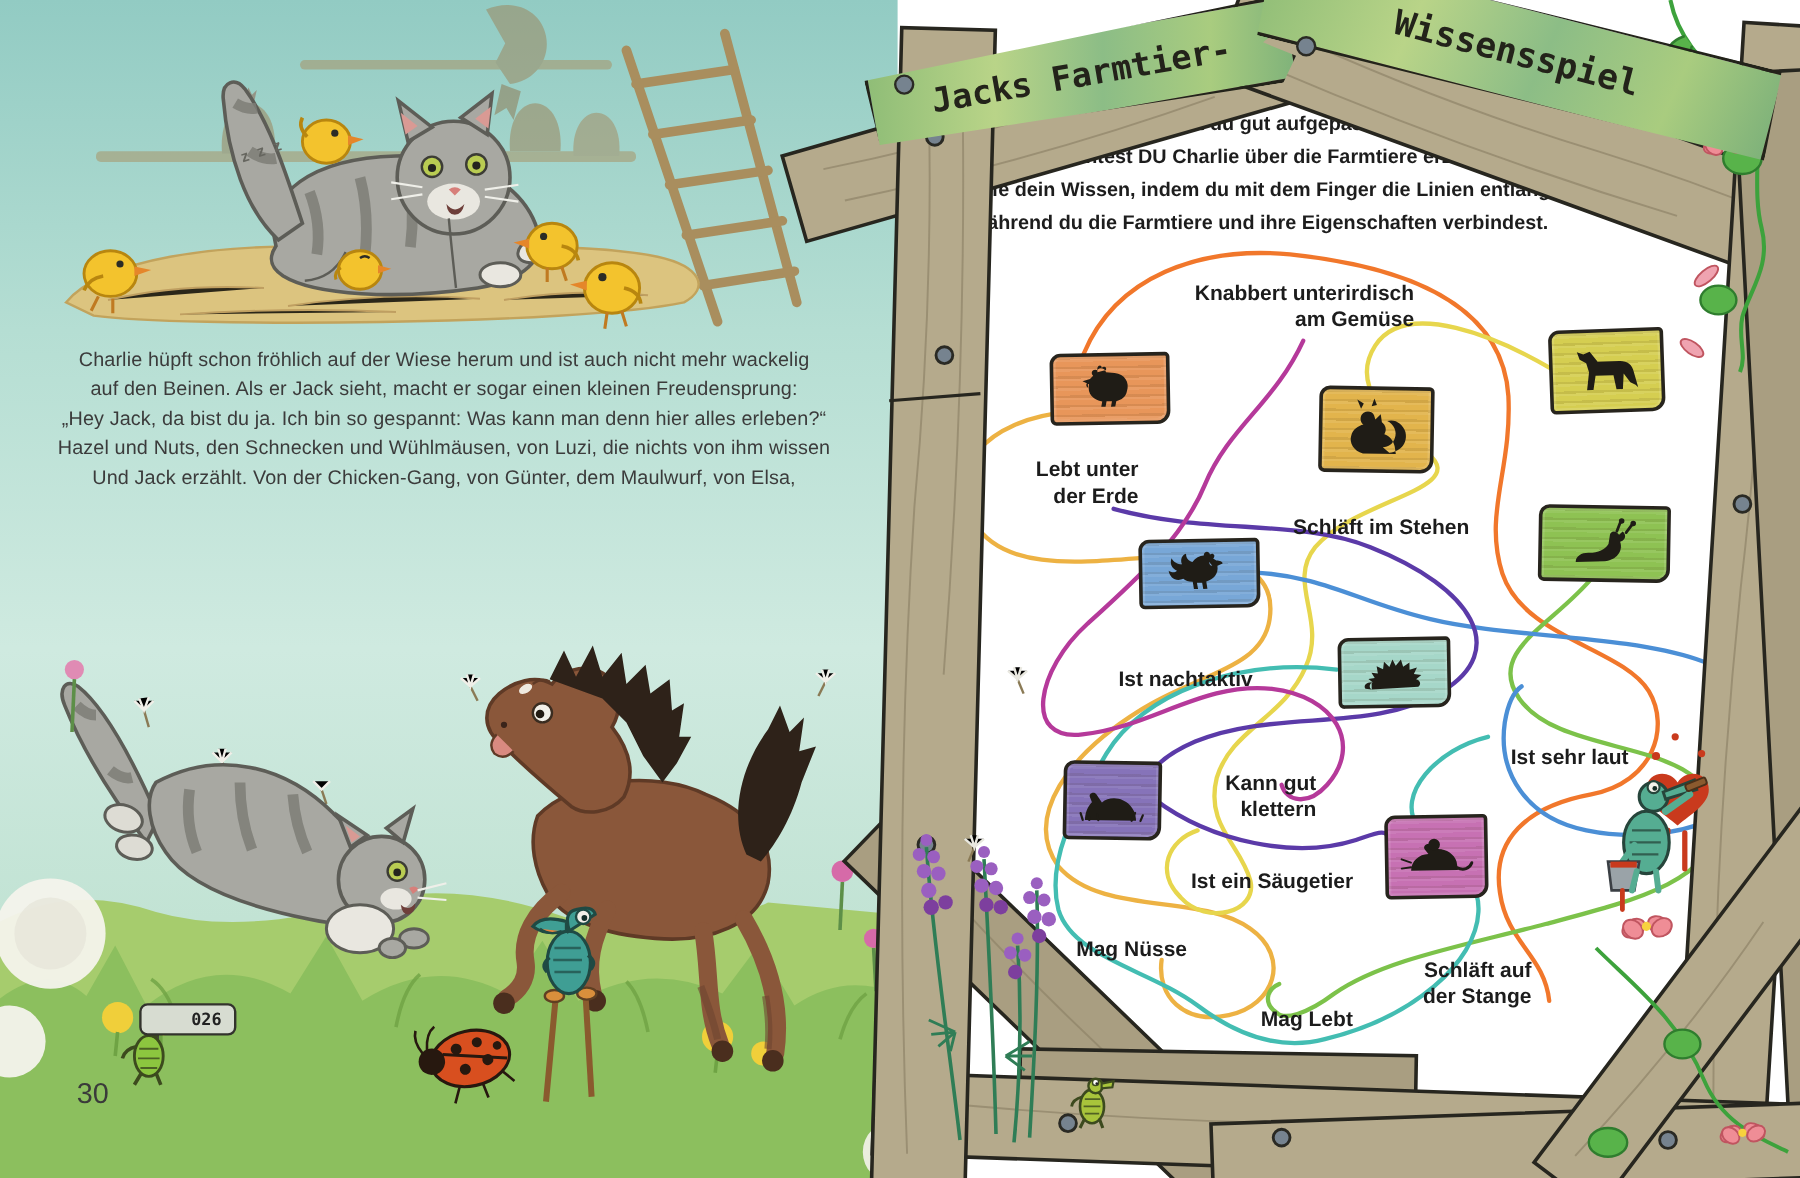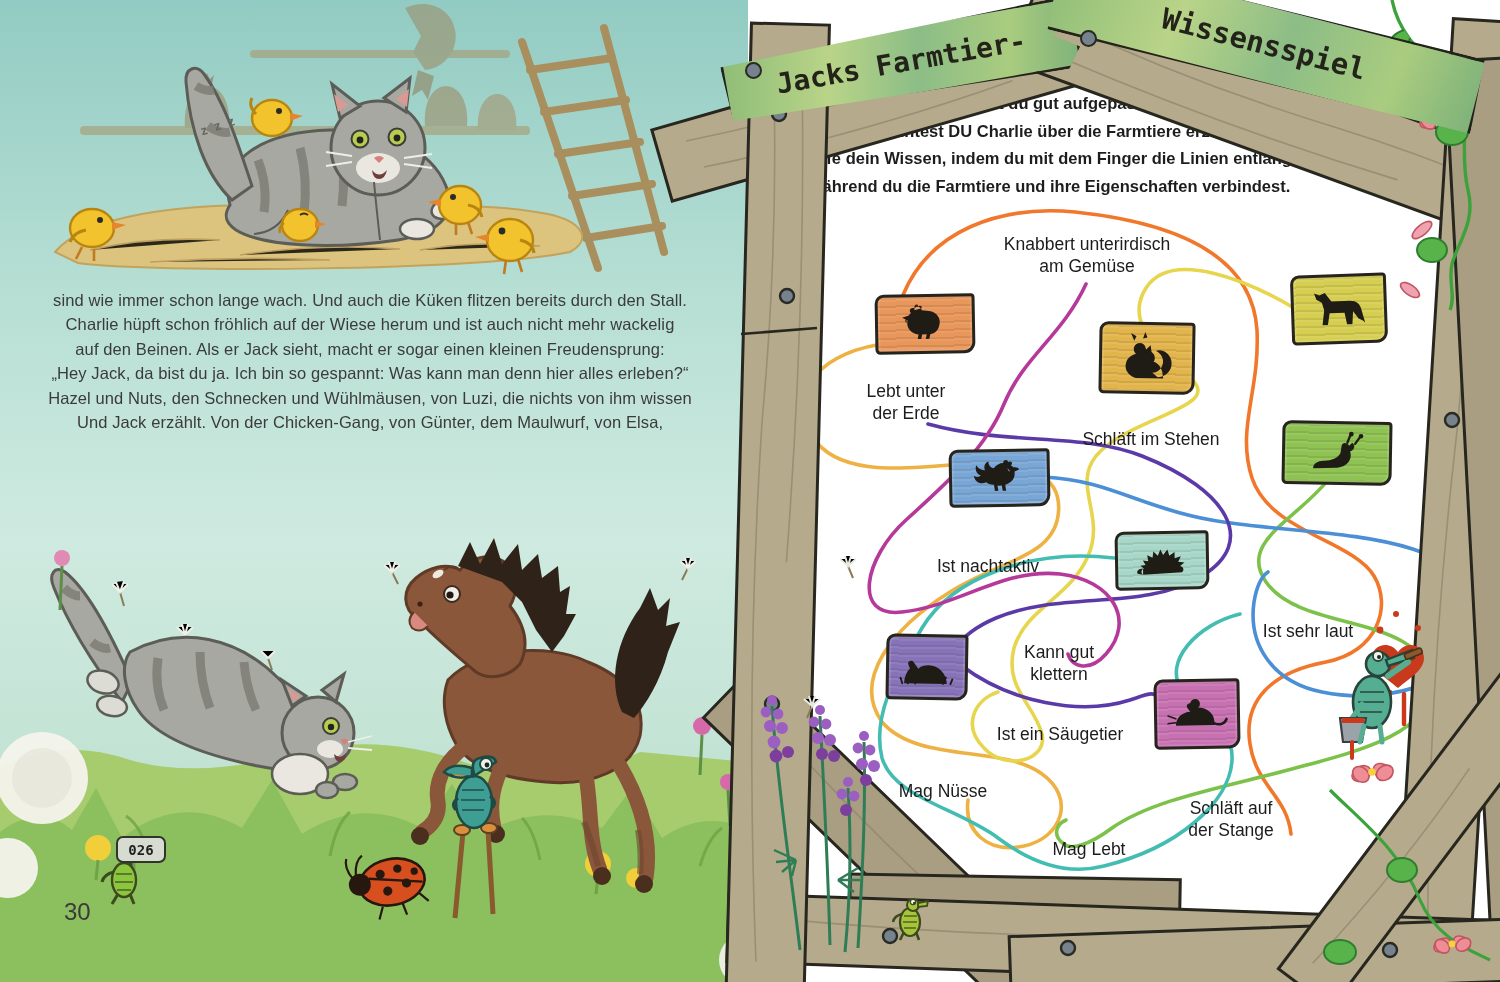--- a/index.html
+++ b/index.html
@@ -11,30 +11,30 @@
   .left-top-svg,.left-bottom-svg{position:absolute;left:0;}
   .left-top-svg{top:0;}
   .left-bottom-svg{top:530px;}
   .story{position:absolute;left:40px;top:288px;width:660px;text-align:center;
     color:#3b3b3b;font-size:16.5px;line-height:24.4px;font-weight:500;letter-spacing:.1px;}
   .zzz{position:absolute;left:200px;top:118px;color:#66665f;font-size:13px;font-weight:700;
     transform:rotate(-18deg);letter-spacing:2px;}
   .page-number{position:absolute;left:64px;top:898px;font-size:24px;color:#3a3a3a;font-weight:400;}
   .marker-badge{position:absolute;left:116px;top:836px;width:46px;height:23px;background:#d7dcd1;
     border:2.5px solid #33332d;border-radius:7px;display:flex;align-items:center;justify-content:center;
-    font-family:"DejaVu Sans Mono",monospace;font-weight:700;font-size:14px;color:#222;}
+    font-family:"DejaVu Sans Mono",monospace;font-weight:700;font-size:14px;color:#222;padding-left:31px;}
   
   .lines-svg,.frame-svg{position:absolute;left:0;top:0;pointer-events:none;}
   .lines-svg{z-index:2;}
   .frame-svg{z-index:4;}
   .lines-svg path{fill:none;stroke-width:3.6;stroke-linecap:round;}
   .intro{position:absolute;left:760px;top:90px;width:580px;z-index:3;text-align:center;
     color:#1d1d1d;font-size:16.5px;font-weight:600;line-height:27.5px;}
-  .trait{position:absolute;z-index:3;transform:translateX(-50%);font-weight:400;font-size:17.5px;
-    color:#1c1c1c;text-align:center;white-space:pre-line;line-height:21.5px;}
+  .trait{position:absolute;z-index:3;transform:translateX(-50%);font-weight:700;font-size:17.5px;
+    color:#1c1c1c;text-align:right;white-space:pre-line;line-height:21.5px;}
   .plaque{position:absolute;z-index:3;border:3.5px solid #27241d;border-radius:9px 4px 11px 5px;
     display:flex;align-items:center;justify-content:center;
     background-image:repeating-linear-gradient(180deg,rgba(60,40,10,.10) 0 2px,rgba(255,255,255,.08) 2px 4px,transparent 4px 8px);
     box-shadow:inset 0 0 0 2px rgba(255,255,255,.12);}
   .plaque svg{width:78%;height:80%;}
   .icon-fill{fill:#1f1c16;}
   .icon-stroke{stroke:#1f1c16;fill:none;stroke-linecap:round;}
   
   .sign{position:absolute;z-index:5;background:linear-gradient(100deg,#8fbd77 0%,#b9d488 30%,#8cbd86 55%,#a9cc7f 80%,#7fb27a 100%);
     border:3px solid #23231a;display:flex;align-items:center;justify-content:center;
@@ -155,21 +155,20 @@
             <circle cx="-8" cy="-9" r="3.4" fill="#2c2c26"></circle>
             <path d="M-21,-6 l-14,3 14,5 z" fill="#e5862a"></path>
             <path d="M10,0 q13,3 14,13" stroke="#b8860f" stroke-width="3" fill="none"></path>
             <path d="M-4,20 l-2,14 M8,19 l4,13" stroke="#c07a21" stroke-width="2.6"></path>
           </g>
       </g>
     </svg>
     <span class="zzz">z z z</span>
 
     <div class="story">
-      <div>sind wie immer schon lange wach. Und auch die Küken flitzen bereits durch den Stall.</div>
       <div>Charlie hüpft schon fröhlich auf der Wiese herum und ist auch nicht mehr wackelig</div>
       <div>auf den Beinen. Als er Jack sieht, macht er sogar einen kleinen Freudensprung:</div>
       <div>„Hey Jack, da bist du ja. Ich bin so gespannt: Was kann man denn hier alles erleben?“</div>
       <div>Hazel und Nuts, den Schnecken und Wühlmäusen, von Luzi, die nichts von ihm wissen</div>
       <div>Und Jack erzählt. Von der Chicken-Gang, von Günter, dem Maulwurf, von Elsa,</div>
     </div>
 
     <svg class="left-bottom-svg" width="748" height="452" viewBox="0 0 748 452">
       <path d="M0,238 Q60,206 130,230 Q200,250 300,222 Q380,202 470,234 Q560,260 640,222 L748,232 L748,452 L0,452 Z" fill="#a6cc6d"></path>
       <g fill="#9fd3d8">

